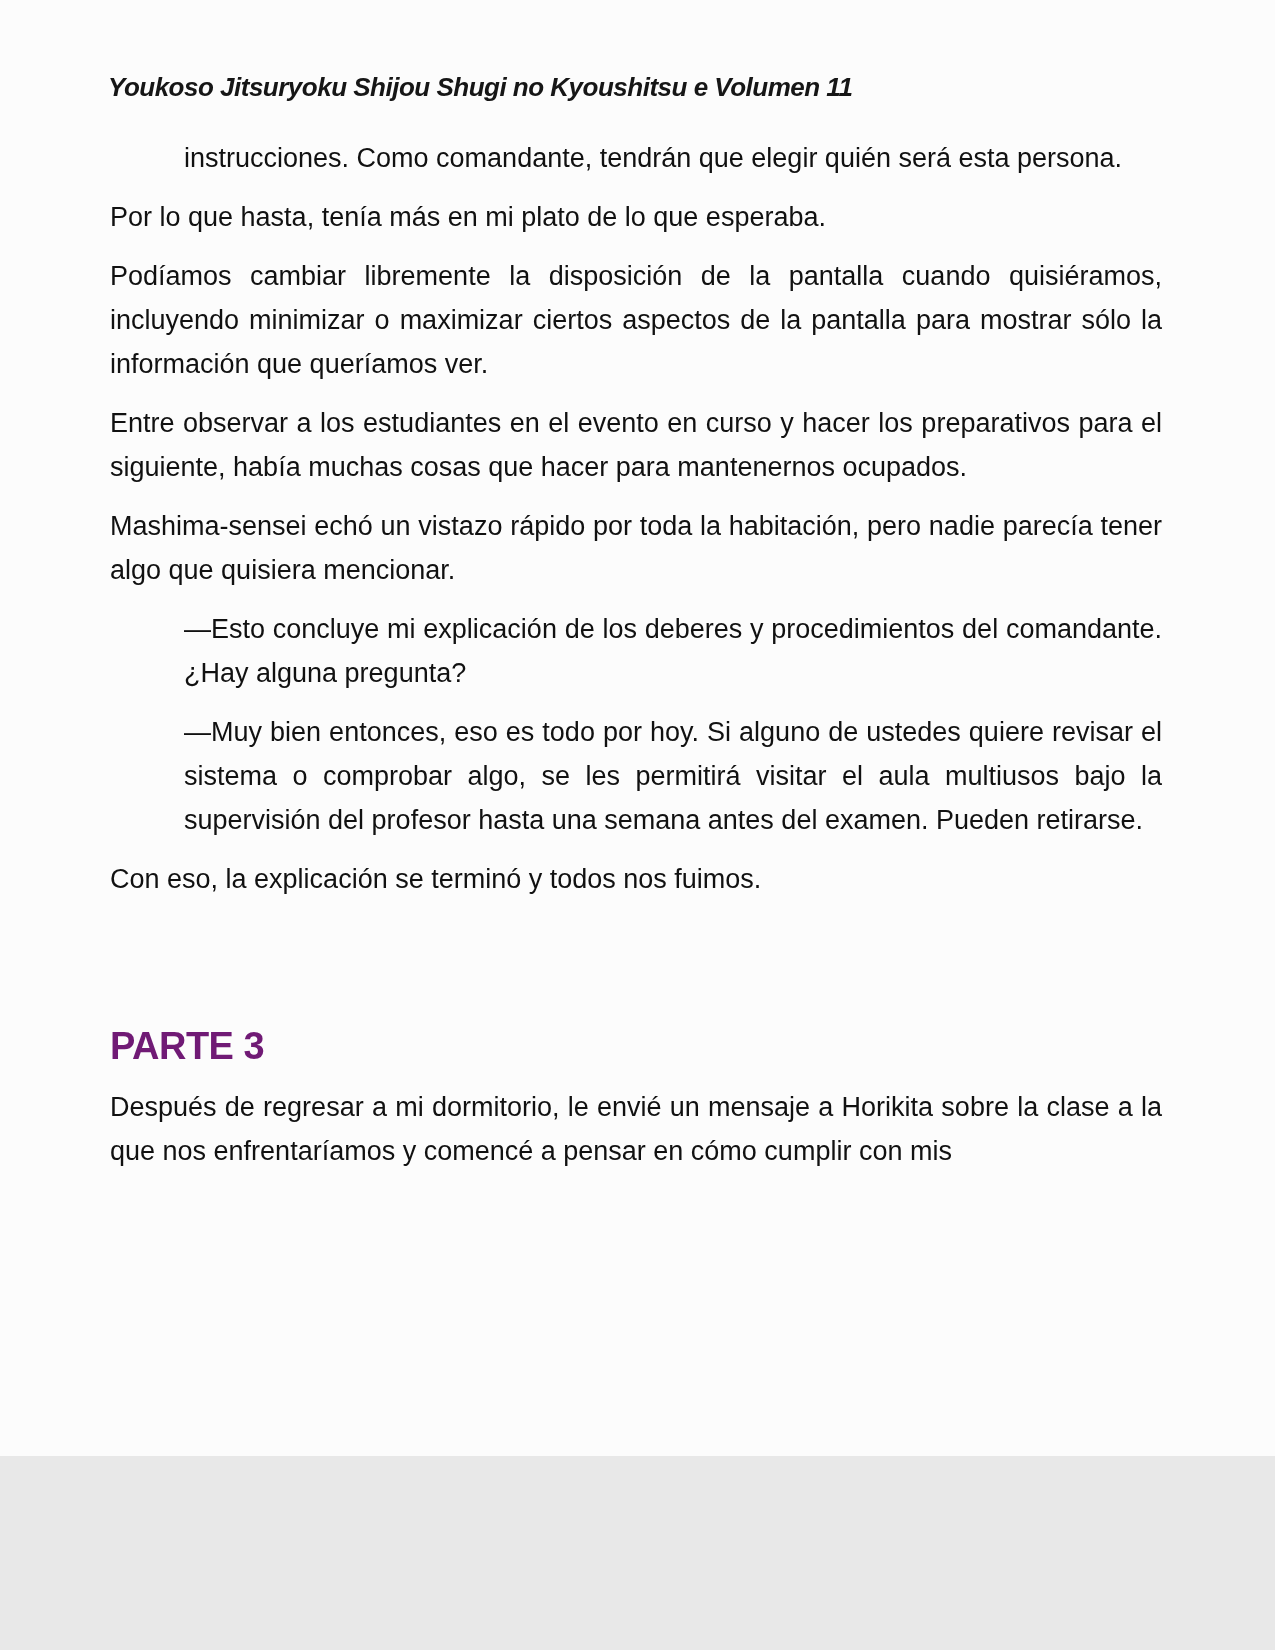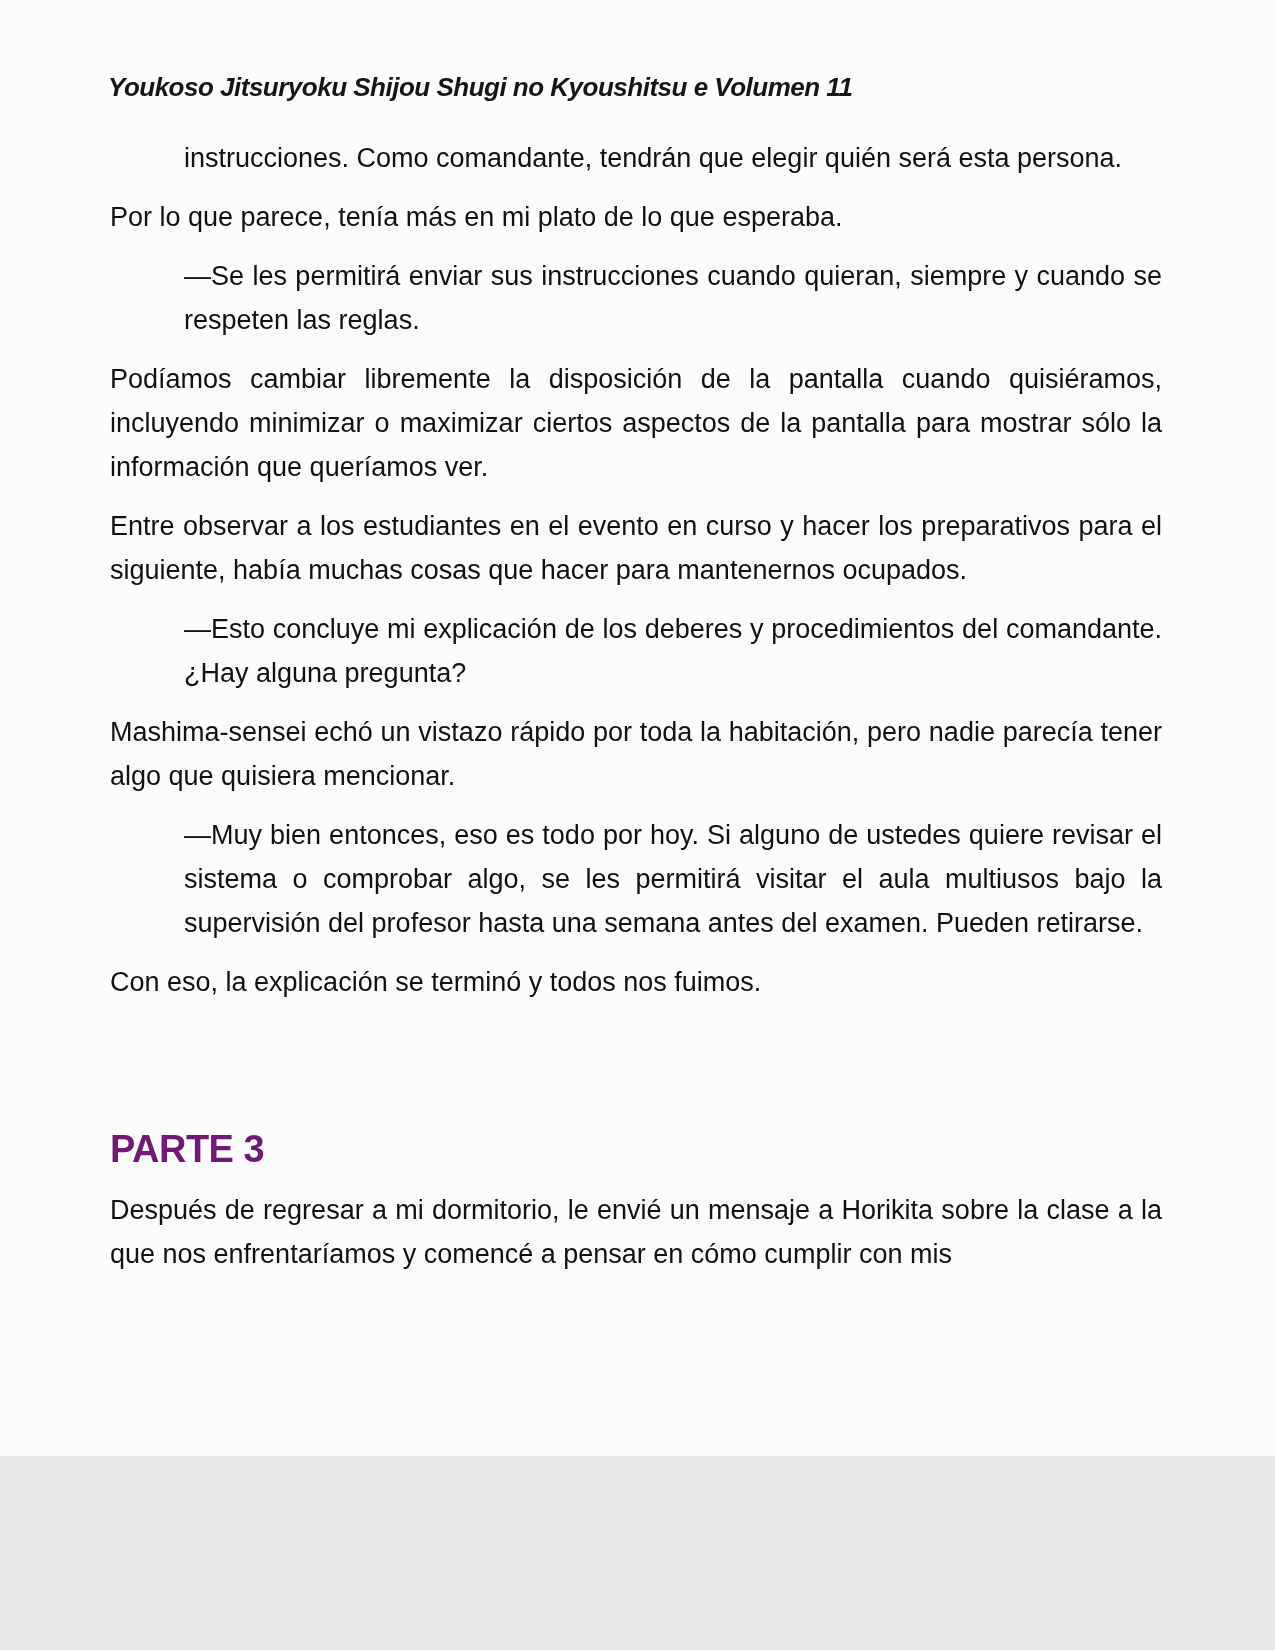--- a/index.html
+++ b/index.html
@@ -82,26 +82,25 @@
 </style>
 </head>
 <body>
 
 <div class="page" style="--rule-color: #5a2a31; --text-color: #111111; --page-bg: #fcfcfc;">
 
   <div class="running-header">Youkoso Jitsuryoku Shijou Shugi no Kyoushitsu e Volumen 11</div>
 
   <div class="content">
     <p class="block dialog-indent">instrucciones. Como comandante, tendrán que elegir quién será esta persona.</p>
-    <p class="block">Por lo que parece, tenía más en mi plato de lo que esperaba.</p>
-    <p class="block dialog-indent">—Se les permitirá enviar sus instrucciones cuando quieran, siempre y cuando se respeten las reglas.</p>
+    <p class="block">Por lo que hasta, tenía más en mi plato de lo que esperaba.</p>
     <p class="block">Podíamos cambiar libremente la disposición de la pantalla cuando quisiéramos, incluyendo minimizar o maximizar ciertos aspectos de la pantalla para mostrar sólo la información que queríamos ver.</p>
     <p class="block">Entre observar a los estudiantes en el evento en curso y hacer los preparativos para el siguiente, había muchas cosas que hacer para mantenernos ocupados.</p>
+    <p class="block">Mashima-sensei echó un vistazo rápido por toda la habitación, pero nadie parecía tener algo que quisiera mencionar.</p>
     <p class="block dialog-indent">—Esto concluye mi explicación de los deberes y procedimientos del comandante. ¿Hay alguna pregunta?</p>
-    <p class="block">Mashima-sensei echó un vistazo rápido por toda la habitación, pero nadie parecía tener algo que quisiera mencionar.</p>
     <p class="block dialog-indent">—Muy bien entonces, eso es todo por hoy. Si alguno de ustedes quiere revisar el sistema o comprobar algo, se les permitirá visitar el aula multiusos bajo la supervisión del profesor hasta una semana antes del examen. Pueden retirarse.</p>
     <p class="block">Con eso, la explicación se terminó y todos nos fuimos.</p>
     <h2 class="section-heading">PARTE 3</h2>
     <p class="block">Después de regresar a mi dormitorio, le envié un mensaje a Horikita sobre la clase a la que nos enfrentaríamos y comencé a pensar en cómo cumplir con mis</p>
   </div>
 
   <div class="footer">
     <div class="footer-rule-thick"></div>
     <div class="footer-rule-thin"></div>
     <div class="footer-row">

